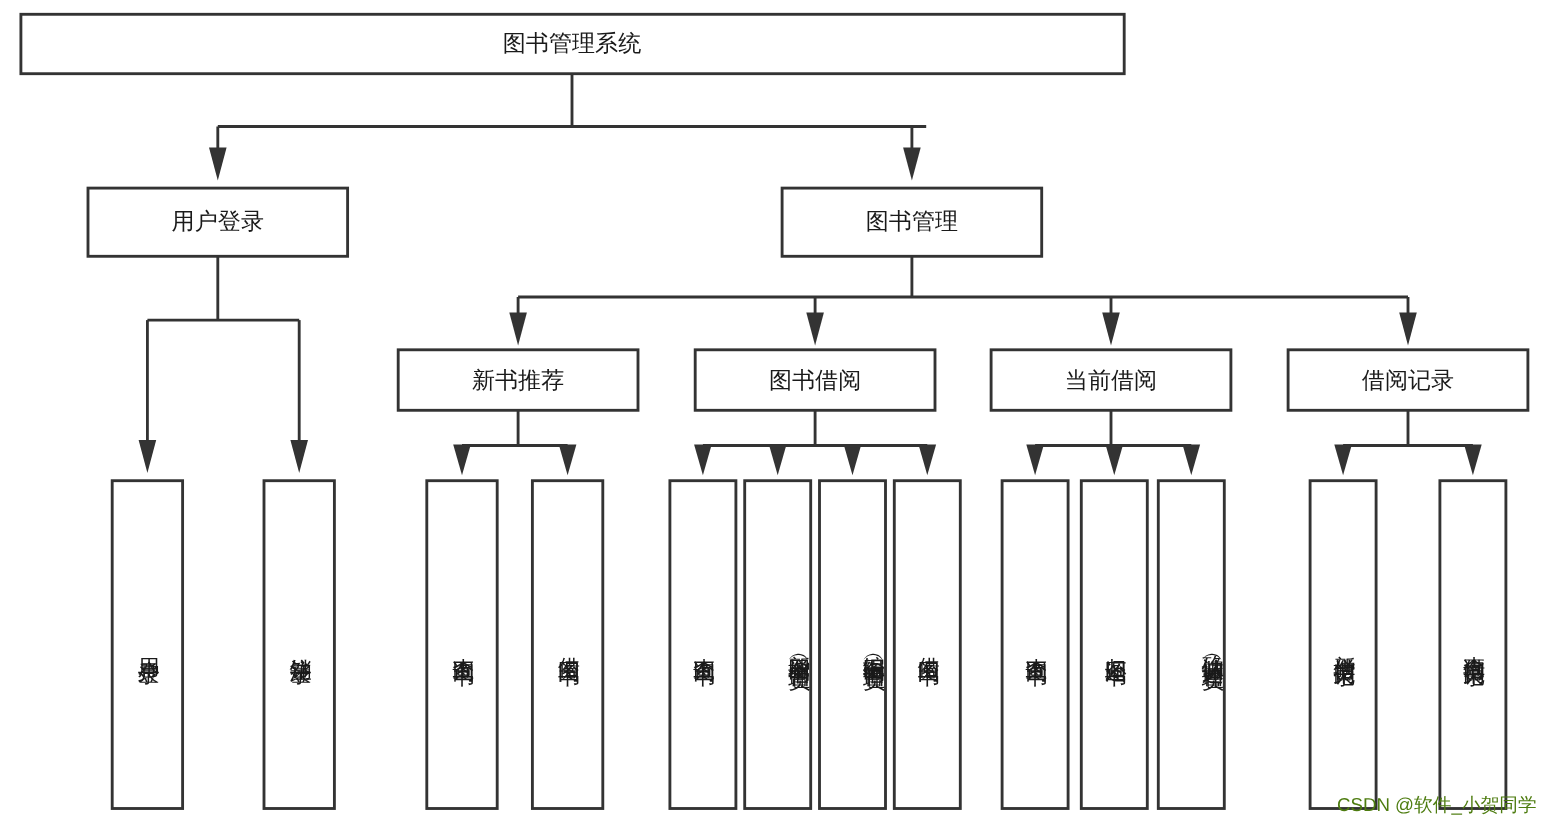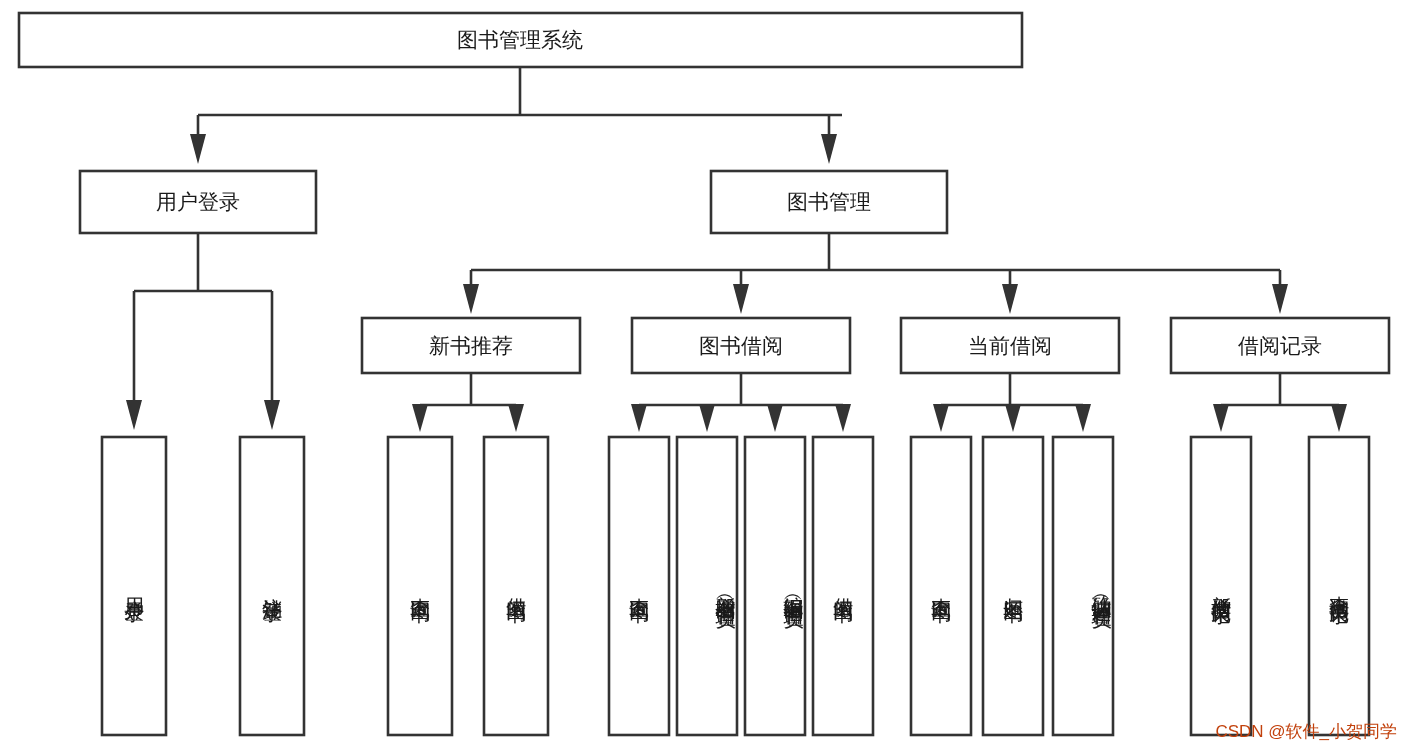--- a/index.html
+++ b/index.html
@@ -59,21 +59,21 @@
     justify-content: center;
     white-space: nowrap;
     pointer-events: none;
   }
   .watermark {
     position: absolute;
     right: 8px;
     bottom: 4px;
     font-family: "Liberation Sans", "DejaVu Sans", sans-serif;
     font-size: 17px;
-    color: #c2410c;
+    color: #4d7c0f;
     white-space: nowrap;
   }
 </style>
 </head>
 <body>
 
 <div id="diagram-root">
 
   <svg class="diagram-canvas" viewBox="0 0 1405 747">
 

